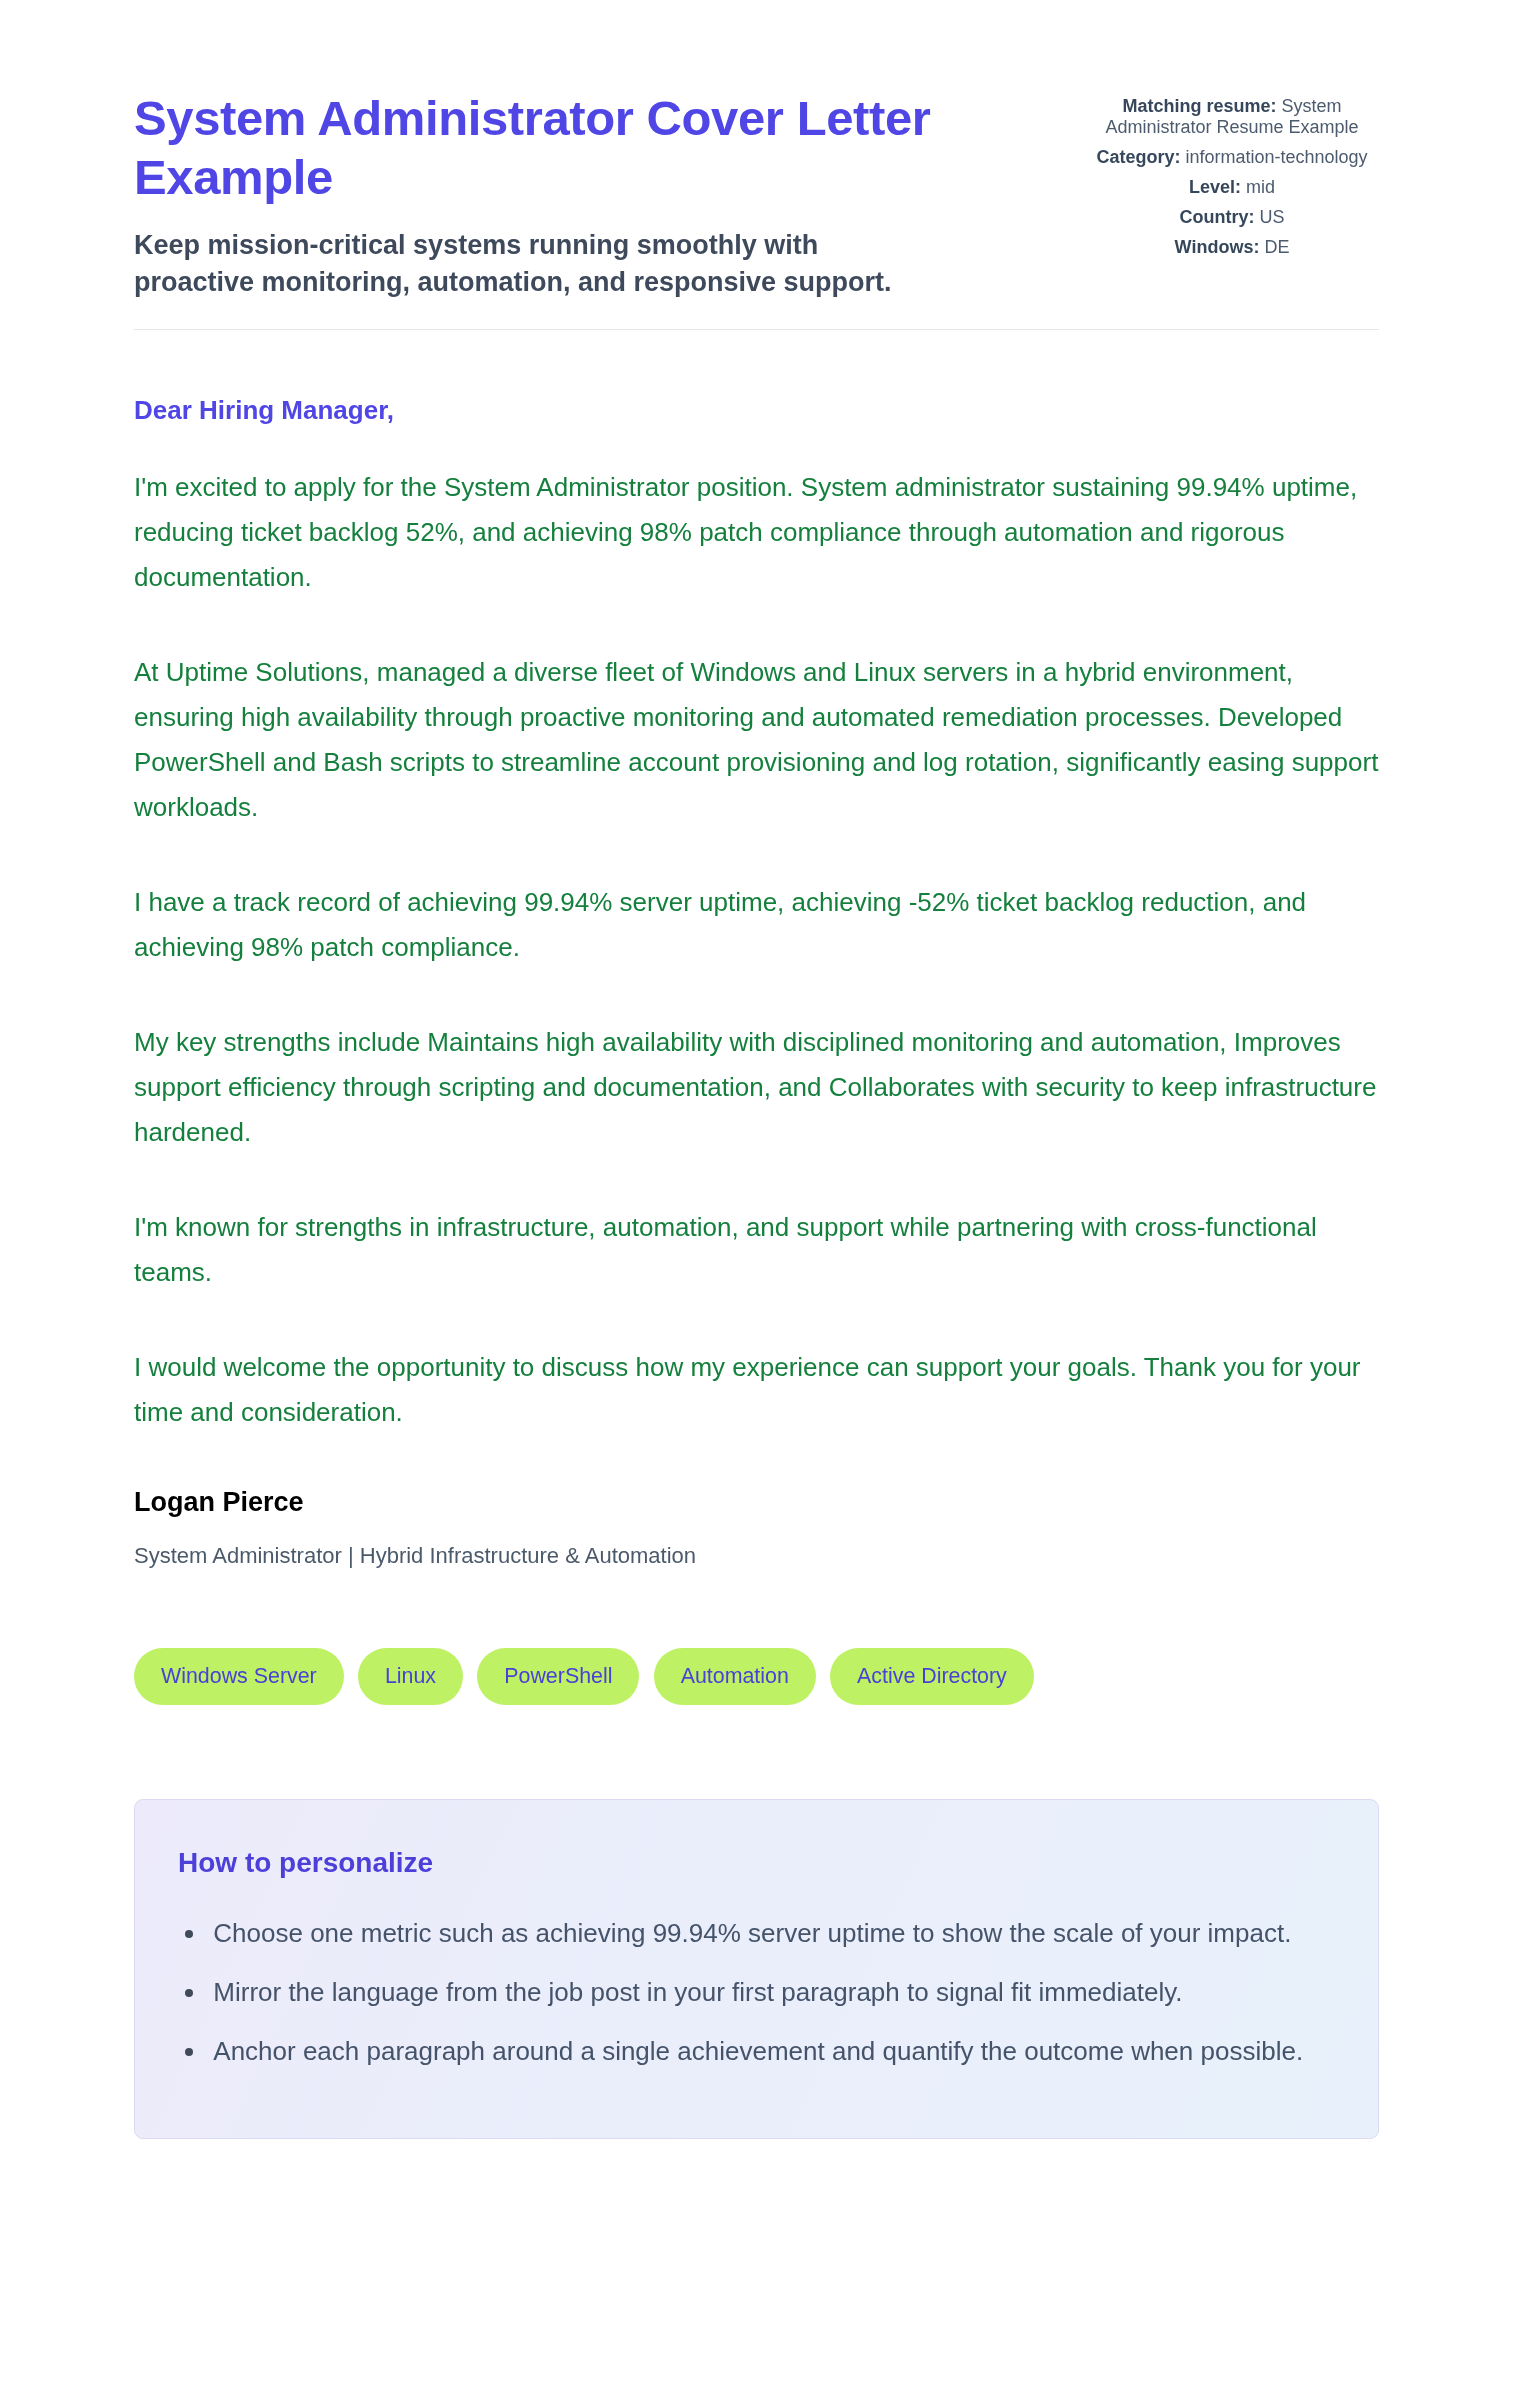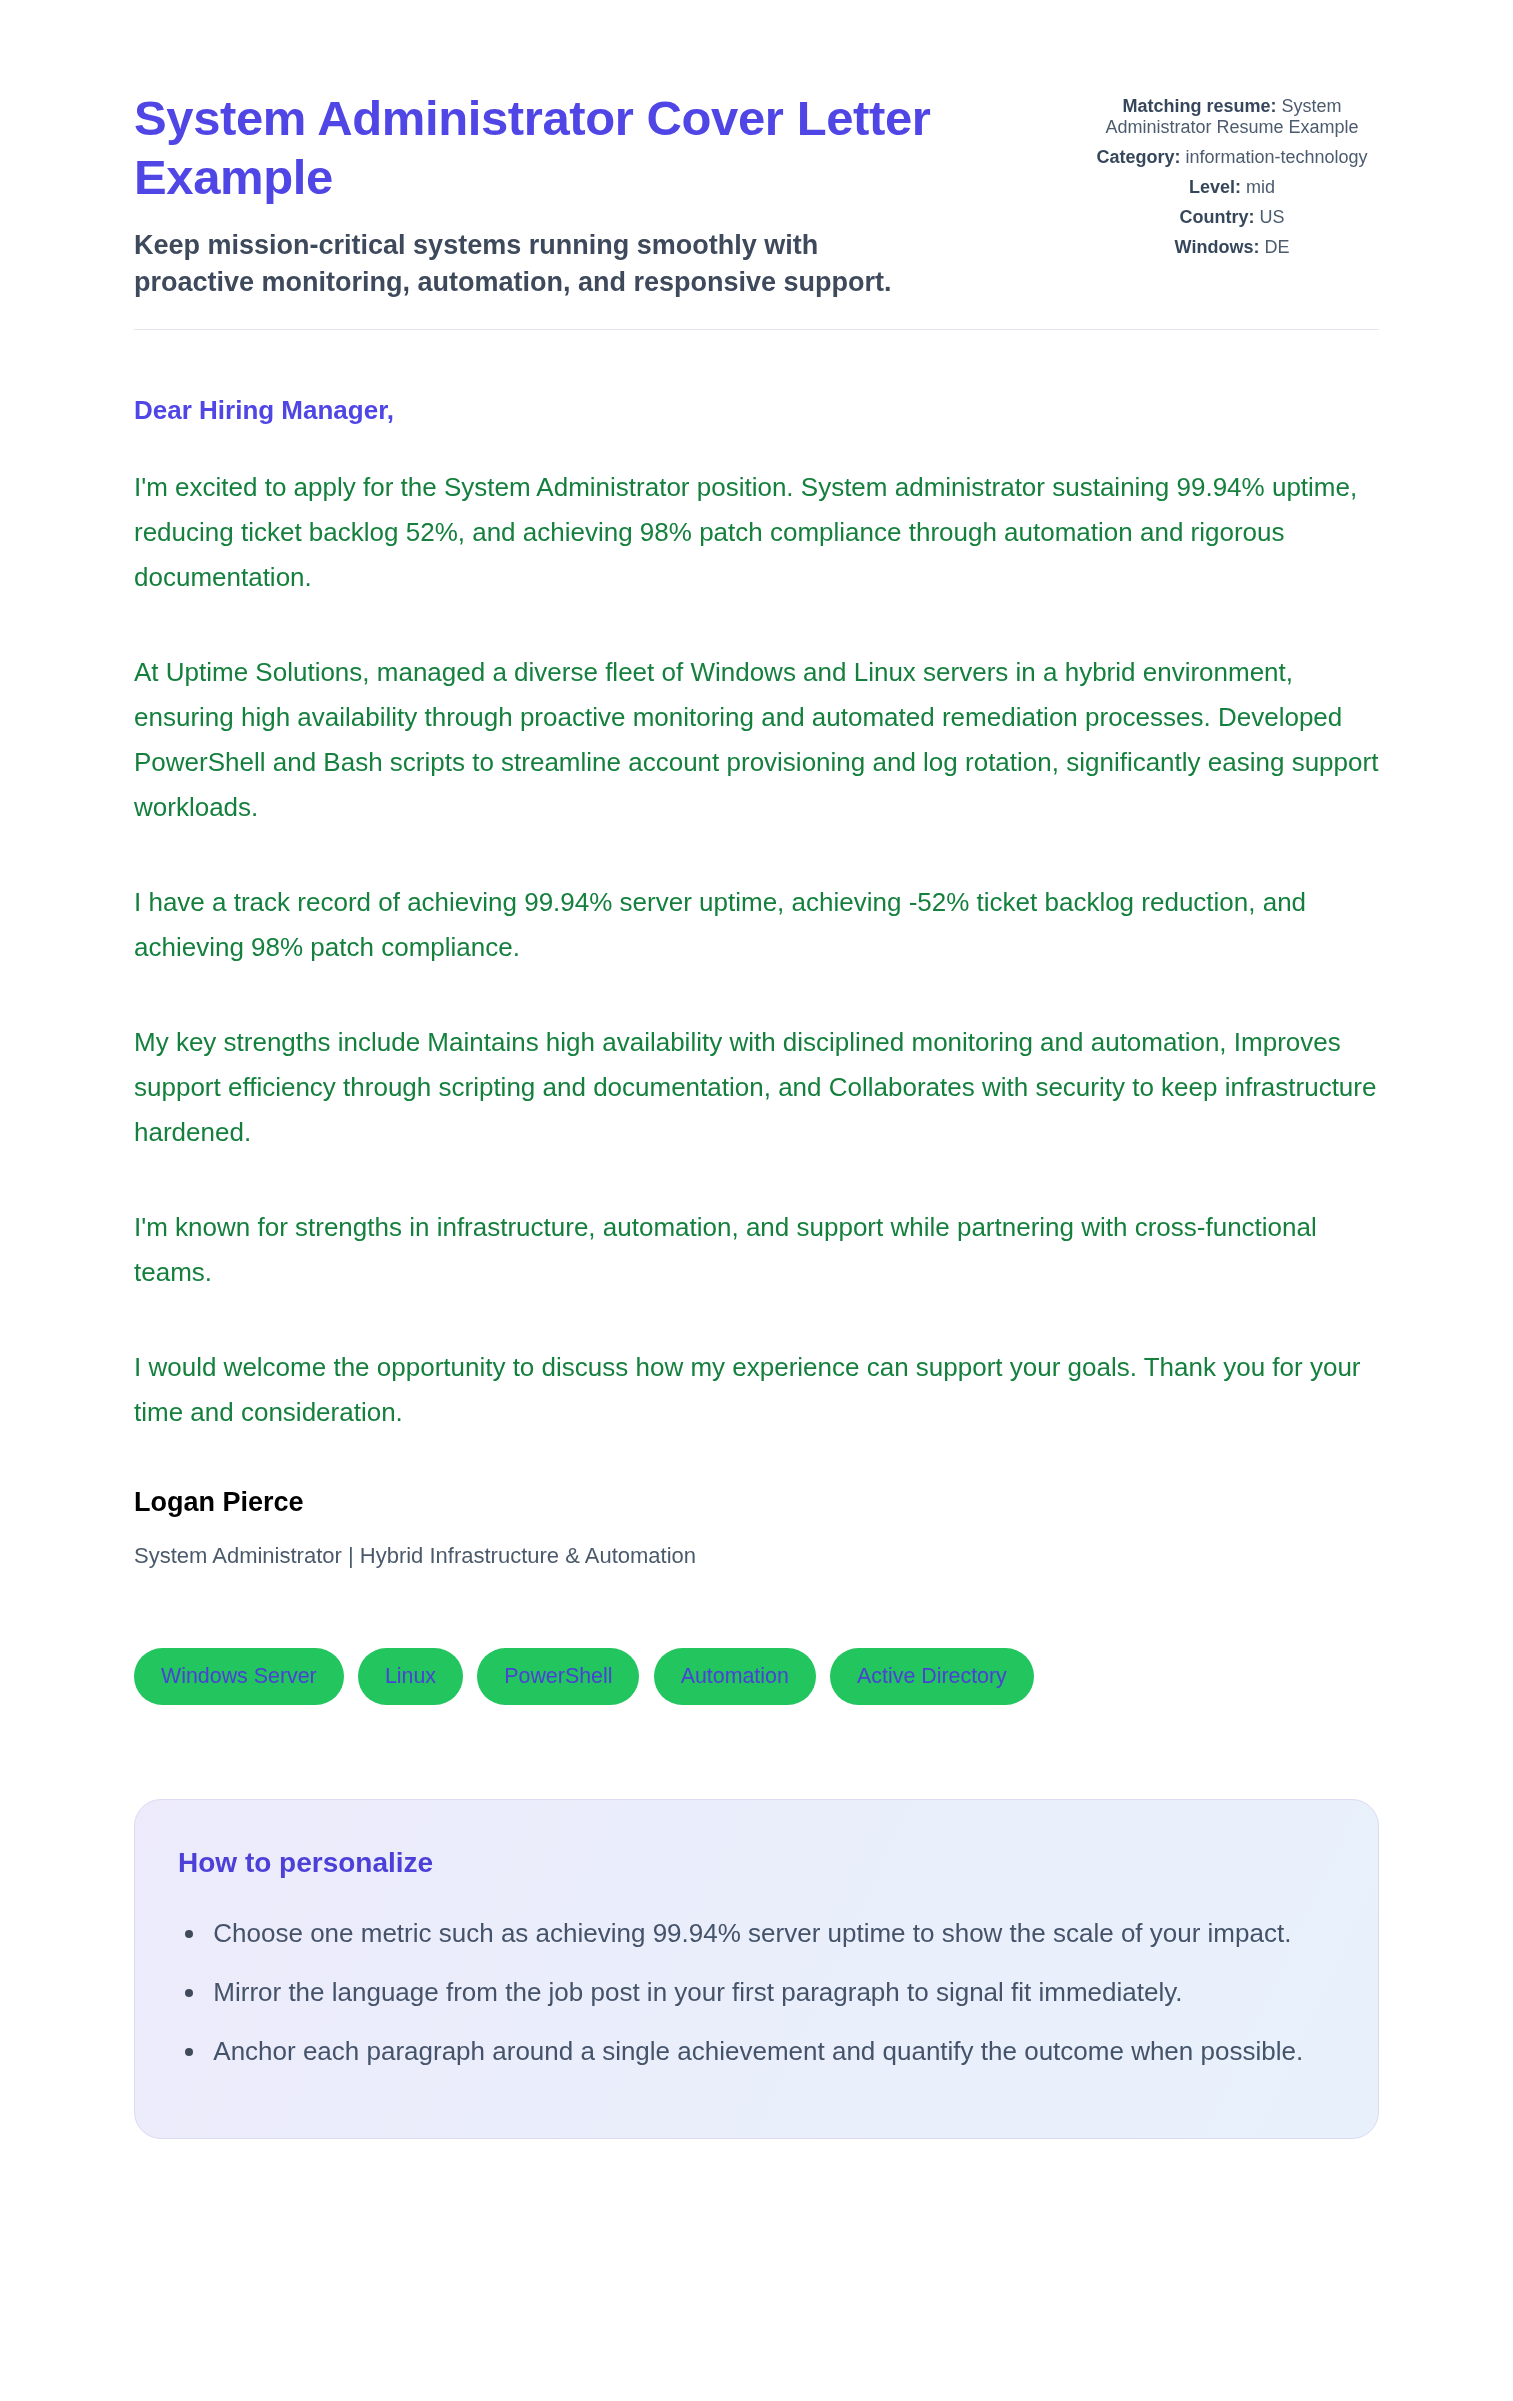--- a/index.html
+++ b/index.html
@@ -35,28 +35,28 @@
   .para { font-size: 26px; line-height: 45px; color: #15803d; margin-bottom: 50px; max-width: 1246px; }
 
   
   .signature { margin-top: 37px; }
   .signature-name { font-size: 27px; line-height: 34px; font-weight: 700; color: #000000; }
   .signature-role { margin-top: 19.6px; font-size: 22px; line-height: 34px; color: #4b5a6b; }
 
   
   .tags { margin-top: 75px; display: flex; gap: 14.2px; }
   .tag {
-    background: #22c55e; color: #4a41d6; font-size: 21.4px; line-height: 23px;
+    background: #bef264; color: #4a41d6; font-size: 21.4px; line-height: 23px;
     padding: 17px 27px; border-radius: 889px; white-space: nowrap;
   }
 
   
   .personalize {
     margin-top: 94px;
-    border-radius: 27px;
+    border-radius: 9px;
     border: 0.9px solid #dcd9f3;
     background: linear-gradient(115deg, #edebfb 0%, #eaeefb 45%, #e8f1fb 100%);
     padding: 45px 43px 50px 43px;
   }
   .personalize-title { font-size: 28px; line-height: 36px; font-weight: 700; color: #4c40d8; }
   .tips { margin-top: 30px; padding-left: 30px; list-style: disc; }
   .tips li {
     font-size: 26px; line-height: 45px; color: #44536a;
     margin-bottom: 14.2px; padding-left: 5.3px; max-width: 1121px;
   }

